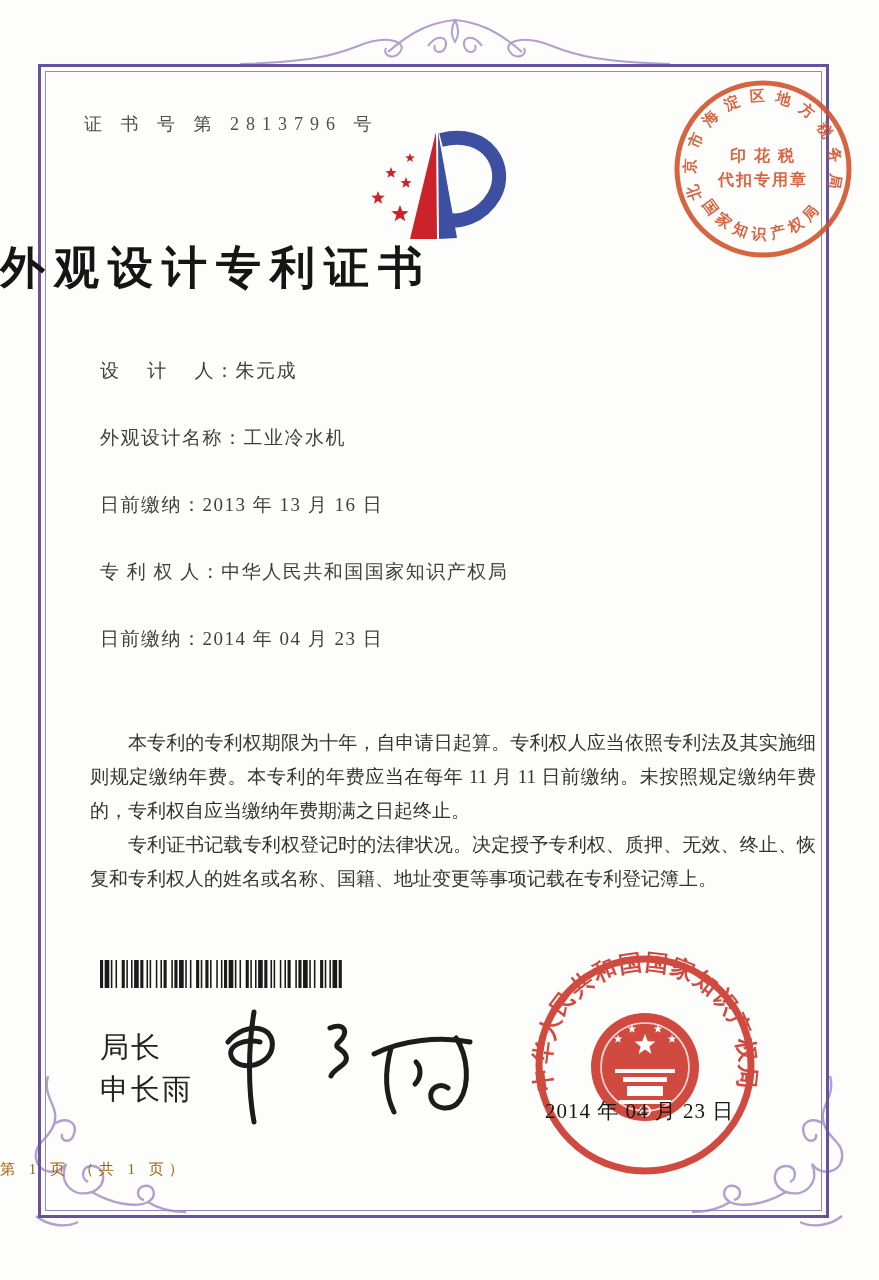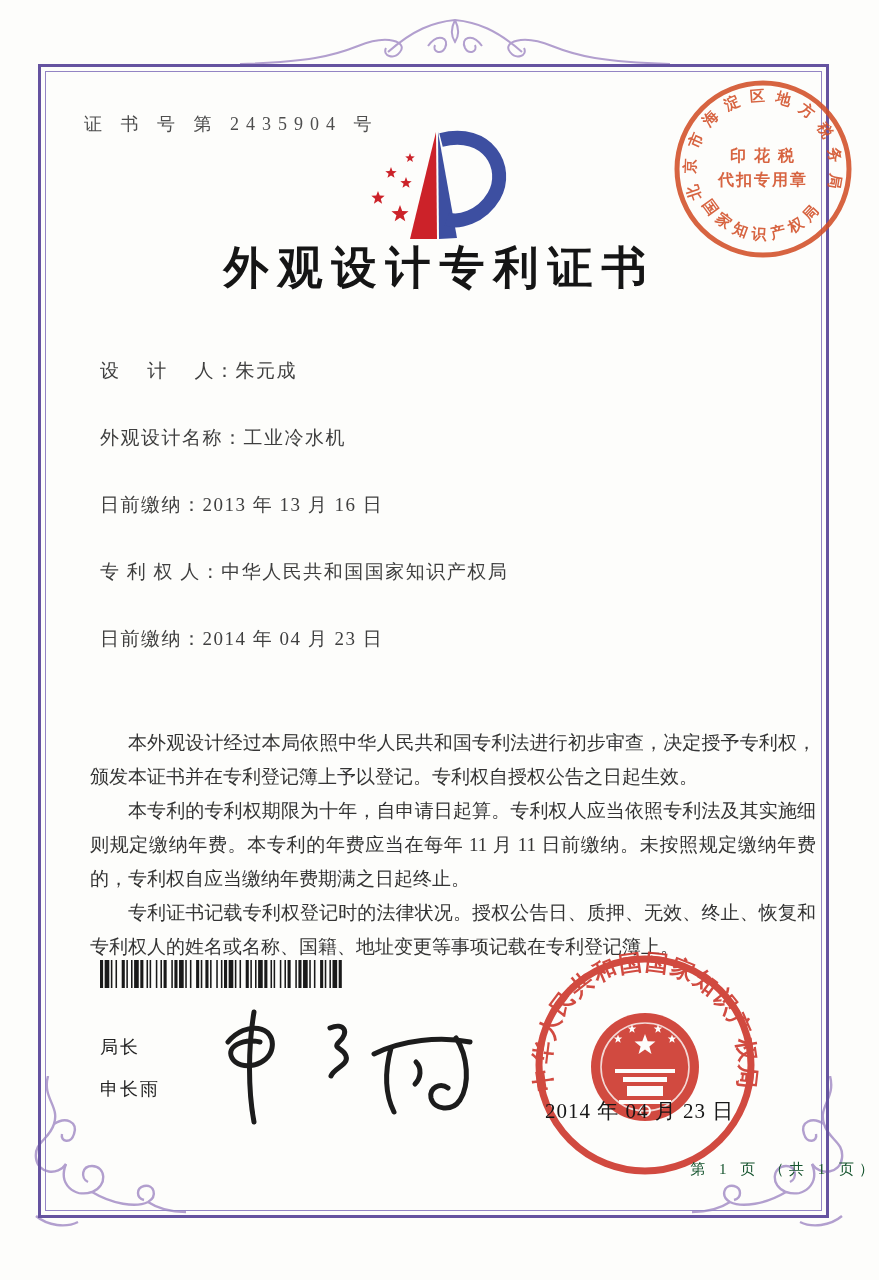--- a/index.html
+++ b/index.html
@@ -17,46 +17,46 @@
     position:absolute;left:4px;top:4px;right:4px;bottom:4px;
     border:1px solid #9384c4;
   }
   .flourish{position:absolute;pointer-events:none;opacity:.85;}
   .cert-no{
     position:absolute;left:84px;top:112px;
     font-size:18px;color:#4e4e4e;letter-spacing:7px;
   }
   .logo{position:absolute;left:348px;top:124px;width:170px;height:122px;}
   .title{
-    position:absolute;left:0;top:238px;width:879px;text-align:center;
+    position:absolute;left:0;top:238px;width:879px;
     font-size:45px;font-weight:600;color:#151515;letter-spacing:9px;
   }
   .fields{position:absolute;left:100px;top:358px;width:640px;}
   .field{height:67px;font-size:19px;color:#3f3f3f;letter-spacing:1.5px;}
   .field .lbl{white-space:pre;}
   .paras{
     position:absolute;left:90px;top:726px;width:726px;
     font-size:19px;line-height:34px;color:#343434;text-align:justify;
   }
   .paras p{margin:0;text-indent:2em;}
   .barcode{position:absolute;left:100px;top:960px;width:242px;height:28px;}
   .sig-block{
     position:absolute;left:100px;top:1026px;
     font-family:"Liberation Sans","DejaVu Sans",sans-serif;
-    font-size:18px;color:#232323;letter-spacing:2px;line-height:42px;
+    font-size:29px;color:#232323;letter-spacing:2px;line-height:42px;
   }
   .signature{position:absolute;left:188px;top:998px;width:300px;height:128px;}
   .seal-main{position:absolute;left:531px;top:951px;width:228px;height:228px;opacity:.92;}
   .seal-date{
     position:absolute;left:545px;top:1097px;width:200px;
     font-size:21px;color:#161616;letter-spacing:1px;white-space:nowrap;
   }
   .footer-page{
-    position:absolute;left:0;top:1160px;width:879px;text-align:right;
-    font-size:15px;color:#14532d;letter-spacing:5px;
+    position:absolute;left:0;top:1160px;width:879px;text-align:left;
+    font-size:15px;color:#a16207;letter-spacing:5px;
   }
   .seal-tax{position:absolute;left:668px;top:74px;width:190px;height:190px;opacity:.88;}
 </style>
 </head>
 <body>
 
 <div class="page">
 
   <svg class="flourish" style="left:238px;top:12px;width:434px;height:56px;" viewBox="0 0 434 56">
     <g fill="none" stroke="#a58fc7" stroke-width="2">
@@ -88,21 +88,21 @@
       <path d="M140,126 C152,134 166,136 178,136"></path>
       <path d="M46,48 C58,40 70,46 66,58 C63,68 52,66 54,58"></path>
       <path d="M28,140 C40,150 58,152 70,146"></path>
     </g>
   </svg>
 
   <div class="frame-outer">
     <div class="frame-inner"></div>
   </div>
 
-  <div class="cert-no">证 书 号 第 2435904 号</div>
+  <div class="cert-no">证 书 号 第 2813796 号</div>
 
   <svg class="logo" viewBox="0 0 170 122">
     <polygon points="88,8 62,115 89,115" fill="#cc2229"></polygon>
     <polygon points="90,8 91,115 109,114" fill="#3d4fa1"></polygon>
     <path d="M93,16 C140,4 162,44 146,72 C133,94 110,99 99,95" fill="none" stroke="#3d4fa1" stroke-width="14"></path>
     <g fill="#cc2229">
       <path class="star" d="M62.00,29.00L63.23,32.30L66.76,32.45L64.00,34.65L64.94,38.05L62.00,36.10L59.06,38.05L60.00,34.65L57.24,32.45L60.77,32.30Z"></path>
       <path class="star" d="M43.00,43.00L44.48,46.96L48.71,47.15L45.40,49.78L46.53,53.85L43.00,51.52L39.47,53.85L40.60,49.78L37.29,47.15L41.52,46.96Z"></path>
       <path class="star" d="M58.00,53.00L59.48,56.96L63.71,57.15L60.40,59.78L61.53,63.85L58.00,61.52L54.47,63.85L55.60,59.78L52.29,57.15L56.52,56.96Z"></path>
       <path class="star" d="M30.00,67.00L31.73,71.62L36.66,71.84L32.80,74.91L34.11,79.66L30.00,76.94L25.89,79.66L27.20,74.91L23.34,71.84L28.27,71.62Z"></path>
@@ -114,23 +114,22 @@
 
   <div class="fields">
     <div class="field"><span class="lbl">设　 计　 人：</span><span>朱元成</span></div>
     <div class="field"><span class="lbl">外观设计名称：</span><span>工业冷水机</span></div>
     <div class="field"><span class="lbl">日前缴纳：</span><span>2013 年 13 月 16 日</span></div>
     <div class="field"><span class="lbl">专 利 权 人：</span><span>中华人民共和国国家知识产权局</span></div>
     <div class="field"><span class="lbl">日前缴纳：</span><span>2014 年 04 月 23 日</span></div>
   </div>
 
   <div class="paras">
-    <p>本外观设计经过本局依照中华人民共和国专利法进行初步审查，决定授予专利权，颁发本证书并在专利登记簿上予以登记。专利权自授权公告之日起生效。</p>
     <p>本专利的专利权期限为十年，自申请日起算。专利权人应当依照专利法及其实施细则规定缴纳年费。本专利的年费应当在每年 11 月 11 日前缴纳。未按照规定缴纳年费的，专利权自应当缴纳年费期满之日起终止。</p>
-    <p>专利证书记载专利权登记时的法律状况。授权公告日、质押、无效、终止、恢复和专利权人的姓名或名称、国籍、地址变更等事项记载在专利登记簿上。</p>
+    <p>专利证书记载专利权登记时的法律状况。决定授予专利权、质押、无效、终止、恢复和专利权人的姓名或名称、国籍、地址变更等事项记载在专利登记簿上。</p>
   </div>
 
   <svg class="barcode" id="barcode-svg" viewBox="0 0 242 28" preserveAspectRatio="none">
       <rect x="0.00" y="0" width="3.10" height="28" fill="#1a1a1a"></rect>
       <rect x="4.65" y="0" width="4.65" height="28" fill="#1a1a1a"></rect>
       <rect x="10.85" y="0" width="1.55" height="28" fill="#1a1a1a"></rect>
       <rect x="15.50" y="0" width="1.55" height="28" fill="#1a1a1a"></rect>
       <rect x="21.70" y="0" width="3.10" height="28" fill="#1a1a1a"></rect>
       <rect x="26.35" y="0" width="1.55" height="28" fill="#1a1a1a"></rect>
       <rect x="31.00" y="0" width="1.55" height="28" fill="#1a1a1a"></rect>

